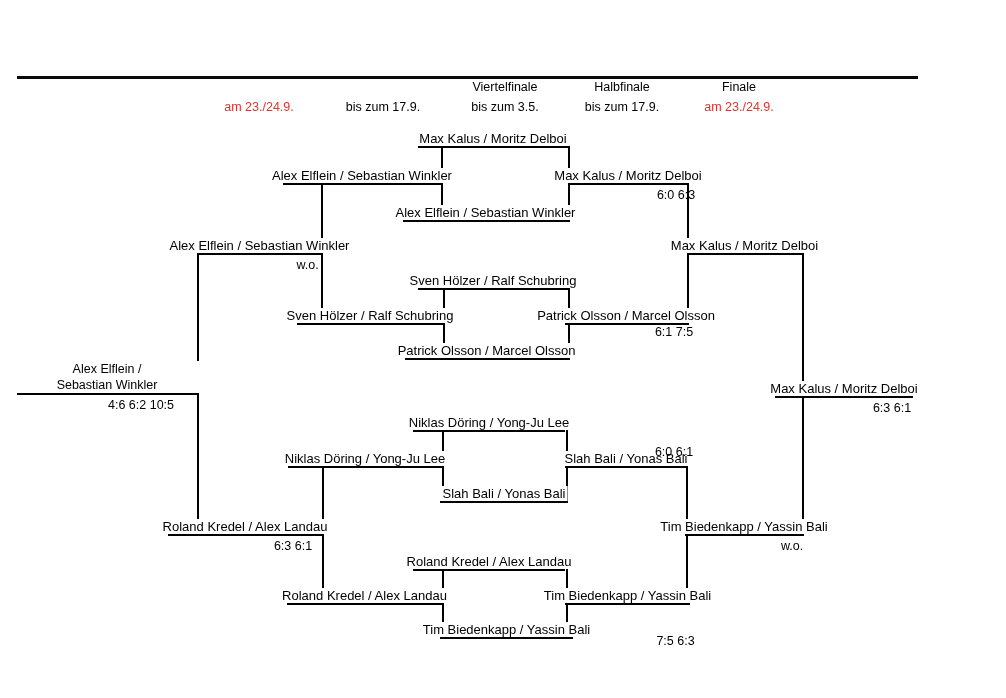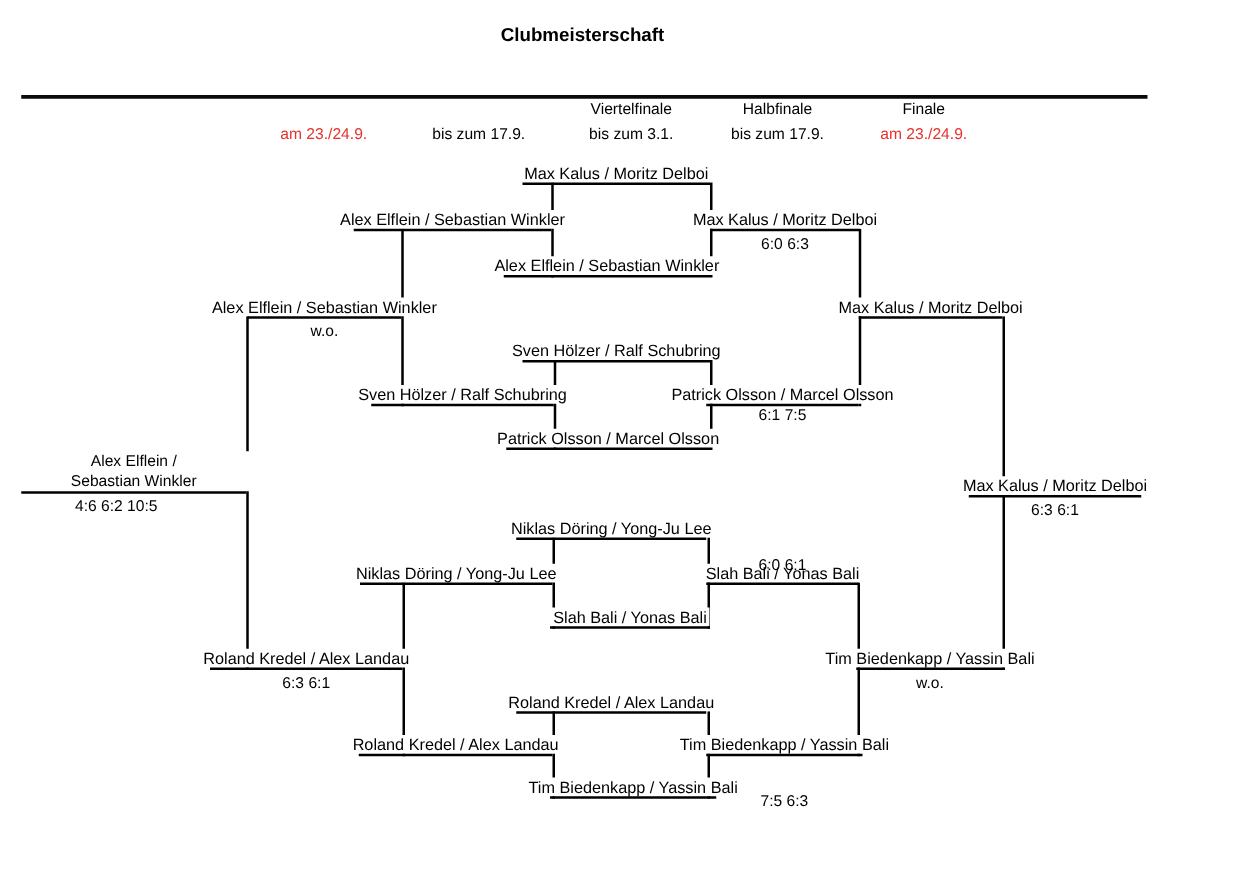--- a/index.html
+++ b/index.html
@@ -14,41 +14,40 @@
   .rlabel{position:absolute;top:0;left:0;right:0;text-align:center;font-size:12.5px;line-height:13px;height:13px;}
   .rdate{position:absolute;top:20px;left:0;right:0;text-align:center;font-size:12.5px;line-height:13px;}
   .red{color:#e5332d;}
   .vline{position:absolute;width:2px;background:#000;}
   .entry{position:absolute;}
   .hline{position:absolute;left:0;right:0;bottom:0;height:2px;background:#000;}
   .tname{position:absolute;bottom:2px;left:50%;transform:translateX(-50%);
          white-space:nowrap;background:#fff;padding:0 2px;font-size:13px;line-height:15px;}
   .tname2{position:absolute;bottom:2px;left:-30px;right:-30px;text-align:center;
           background:#fff;font-size:12.5px;line-height:16px;}
-  .score{position:absolute;text-align:center;font-size:12.5px;line-height:14px;}
+  .score{position:absolute;text-align:center;font-size:12.5px;line-height:14px;padding-left:48px;}
 </style>
 </head>
 <body>
 
 <div class="page">
 
-  <div class="title">Clubmeisterschaft</div>
   <div class="rule"></div>
 
   <div class="rcol" style="left:184px;top:81px;">
     <div class="rlabel"></div>
     <div class="rdate red">am 23./24.9.</div>
   </div>
   <div class="rcol" style="left:308px;top:81px;">
     <div class="rlabel"></div>
     <div class="rdate">bis zum 17.9.</div>
   </div>
   <div class="rcol" style="left:430px;top:81px;">
     <div class="rlabel">Viertelfinale</div>
-    <div class="rdate">bis zum 3.1.</div>
+    <div class="rdate">bis zum 3.5.</div>
   </div>
   <div class="rcol" style="left:547px;top:81px;">
     <div class="rlabel">Halbfinale</div>
     <div class="rdate">bis zum 17.9.</div>
   </div>
   <div class="rcol" style="left:664px;top:81px;">
     <div class="rlabel">Finale</div>
     <div class="rdate red">am 23./24.9.</div>
   </div>
 

